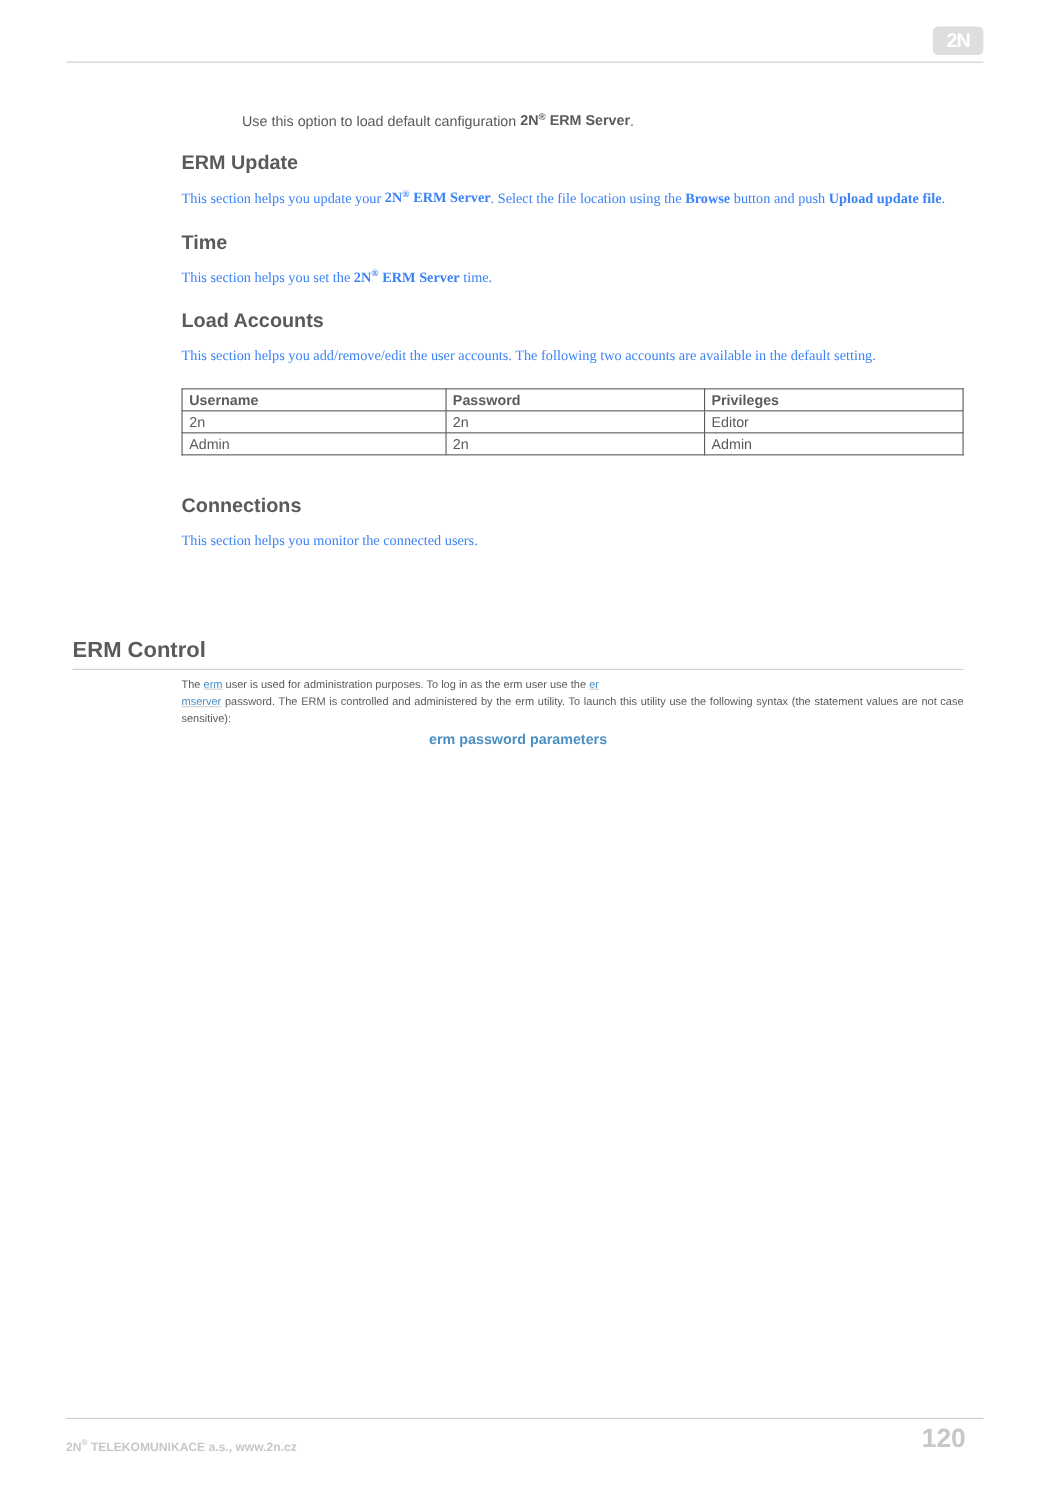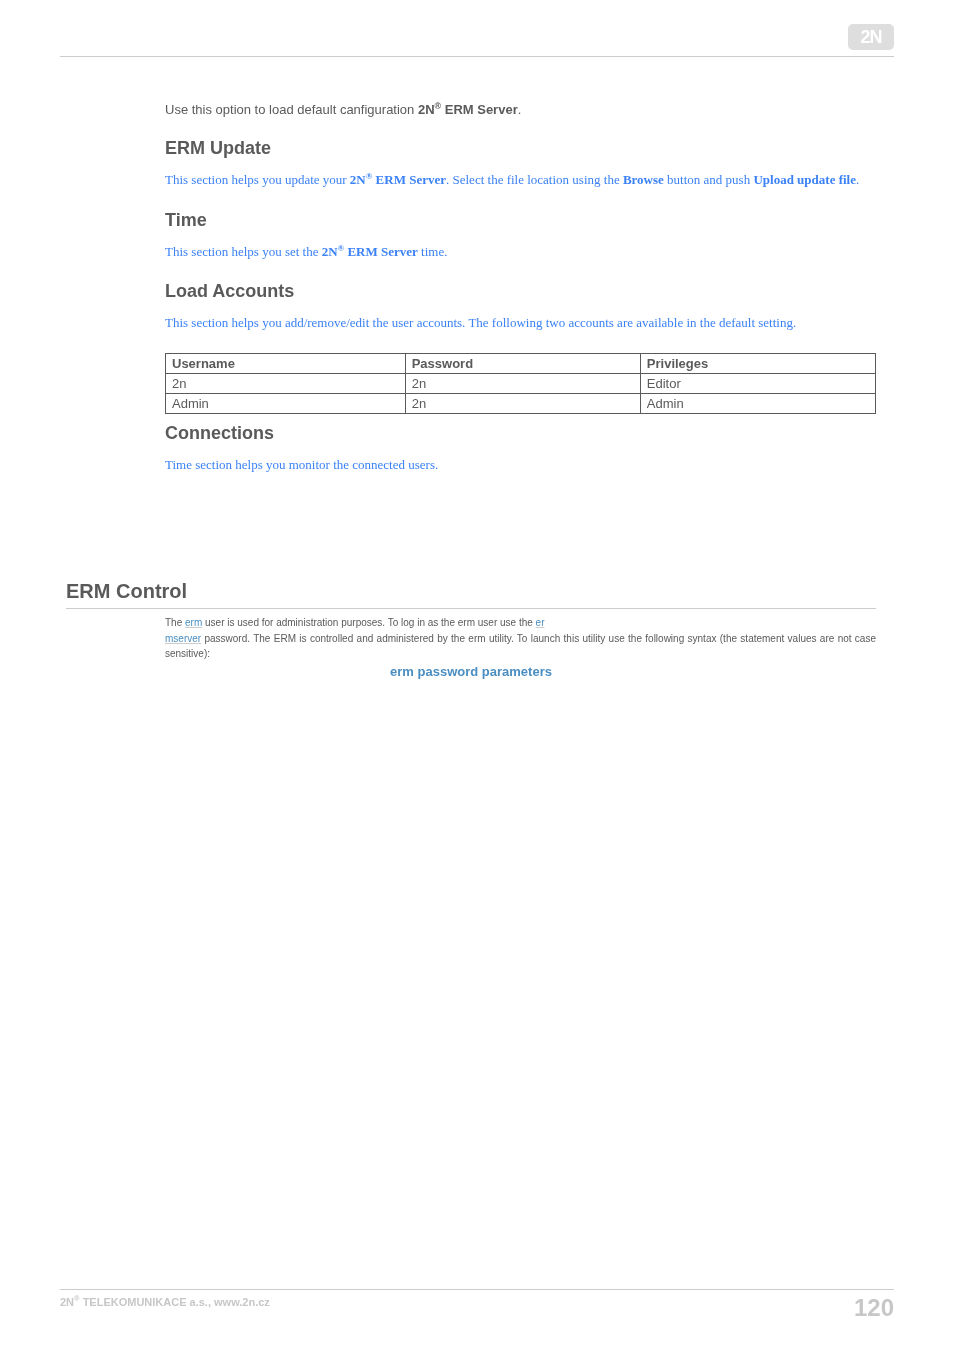--- a/index.html
+++ b/index.html
@@ -63,20 +63,21 @@
       flex-shrink: 0;
     }
     .bullet-text {
       font-size: 13px;
       font-weight: bold;
       color: #5a5a5a;
     }
     .sub-text {
       font-size: 13px;
       color: #5a5a5a;
+      margin-left: 55px;
       margin-bottom: 18px;
       line-height: 1.5;
     }
     .h3 {
       font-family: Arial, Helvetica, sans-serif;
       font-size: 18px;
       font-weight: bold;
       color: #5a5a5a;
       margin-bottom: 11px;
     }
@@ -90,21 +91,21 @@
     .body-text.justify {
       text-align: justify;
     }
     sup {
       font-size: 0.68em;
       vertical-align: super;
     }
     table {
       width: 100%;
       border-collapse: collapse;
-      margin-bottom: 9px;
+      margin-bottom: 35px;
     }
     th, td {
       border: 1px solid #5a5a5a;
       padding: 2px 6px;
       text-align: left;
       font-size: 13px;
       color: #5a5a5a;
     }
     th {
       font-weight: bold;
@@ -143,24 +144,24 @@
       text-align: center;
       font-size: 13px;
       font-weight: bold;
       color: #4a8ec2;
       margin-top: 2px;
     }
     .footer {
       position: absolute;
       bottom: 28px;
       left: 60px;
-      right: 60px;
+      right: 76px;
       display: flex;
       justify-content: space-between;
-      align-items: flex-start;
+      align-items: flex-end;
       gap: 16px;
     }
     .footer-line {
       position: absolute;
       bottom: 60px;
       left: 60px;
       right: 60px;
       height: 1px;
       background: #cccccc;
     }
@@ -224,21 +225,21 @@
       <tr>
         <td>Admin</td>
         <td>2n</td>
         <td>Admin</td>
       </tr>
     </tbody>
   </table>
 
   <div class="connection-section">
     <div class="h3">Connections</div>
-    <div class="body-text">Time section helps you monitor the connected users.</div>
+    <div class="body-text">This section helps you monitor the connected users.</div>
   </div>
 
 </div>
 
 <div class="h2-wrapper">
   <div class="h2">ERM Control</div>
   <div class="h2-line"></div>
   <div class="erm-control-text">
     <span>The </span><span class="link">erm</span><span> user is used for administration purposes. To log in as the erm user use the </span><span class="link">er</span><br><span class="link">mserver</span><span> password. The ERM is controlled and administered by the erm utility. To launch this utility use the following syntax (the statement values are not case sensitive):</span>
   </div>

